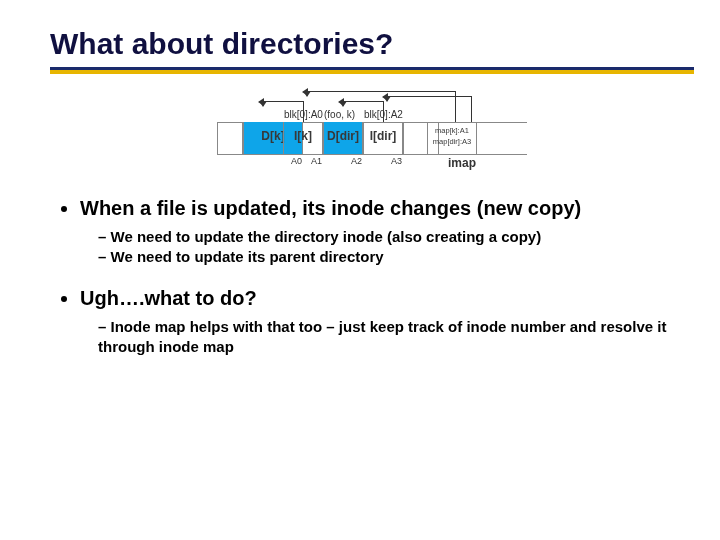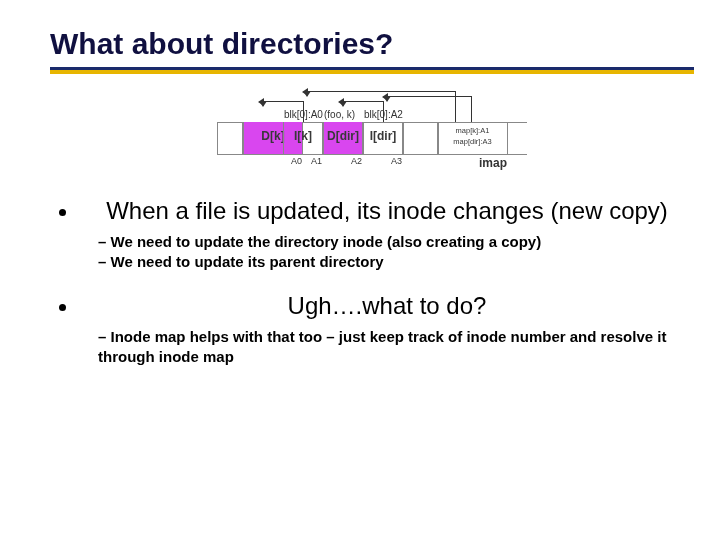--- a/index.html
+++ b/index.html
@@ -60,21 +60,21 @@
     height: 32px;
     box-sizing: border-box;
     border-left: 1px solid #888;
     border-right: 1px solid #888;
     text-align: center;
     font-size: 9px;
     line-height: 1.1;
     padding-top: 2px;
   }
   .cell.filled {
-    background: #d946ef;
+    background: #0ea5e9;
   }
   .cell .above {
     position: absolute;
     left: 0;
     right: 0;
     bottom: 100%;
     margin-bottom: 2px;
     font-size: 10px;
     color: #333;
     text-align: left;
@@ -125,24 +125,23 @@
     position:absolute;
     width:0;
     border-left:1.5px solid #333;
   }
 
   
   ul.b1 {
     list-style: disc;
     margin: 8px 0 6px 0;
     padding-left: 30px;
-    font-size: 24px;
-    font-weight: normal;
+    font-size: 20px;
+    font-weight: bold;
     line-height: 1.25;
-    text-align: center;
   }
   ul.b2 {
     list-style: none;
     margin: 6px 0 18px 0;
     padding-left: 48px;
     font-size: 15px;
     font-weight: bold;
     line-height: 1.35;
   }
   ul.b2 li::before {
@@ -182,21 +181,21 @@
     </div>
     <div class="cell" style="left: 146px; width: 40px;">
       <span class="above">blk[0]:A2</span>
       <span class="big">I[dir]</span>
       <span class="below">A3</span>
     </div>
     <div class="cell" style="left: 186px; width: 36px;">
       <span class="big"></span>
     </div>
 
-    <div class="cell" style="left:220px;width:71px;border-left:1px solid #888;border-right:1px solid #888;">
+    <div class="cell" style="left:210px;width:50px;border-left:1px solid #888;border-right:1px solid #888;">
       <span class="stack">map[k]:A1</span>
       <span class="stack">map[dir]:A3</span>
       <span class="below" style="font-size:12px;font-weight:bold;">imap</span>
     </div>
 
     <div style="position:absolute;left:272px;top:34px;width:38px;border-top:1px solid #888;"></div>
     <div style="position:absolute;left:272px;top:66px;width:38px;border-top:1px solid #888;"></div>
 
     <div class="vline" style="left:86px; top:13px; height:21px;"></div>
     <div class="arrow" style="left:46px; top:13px; width:40px;">

